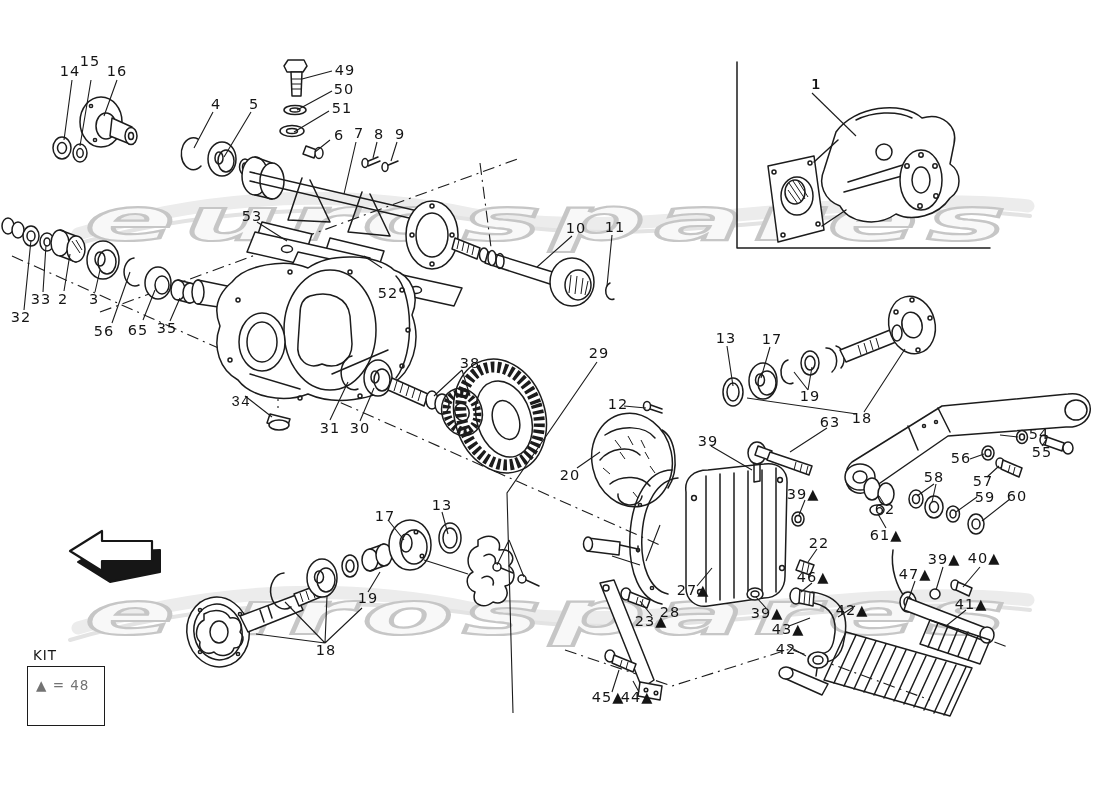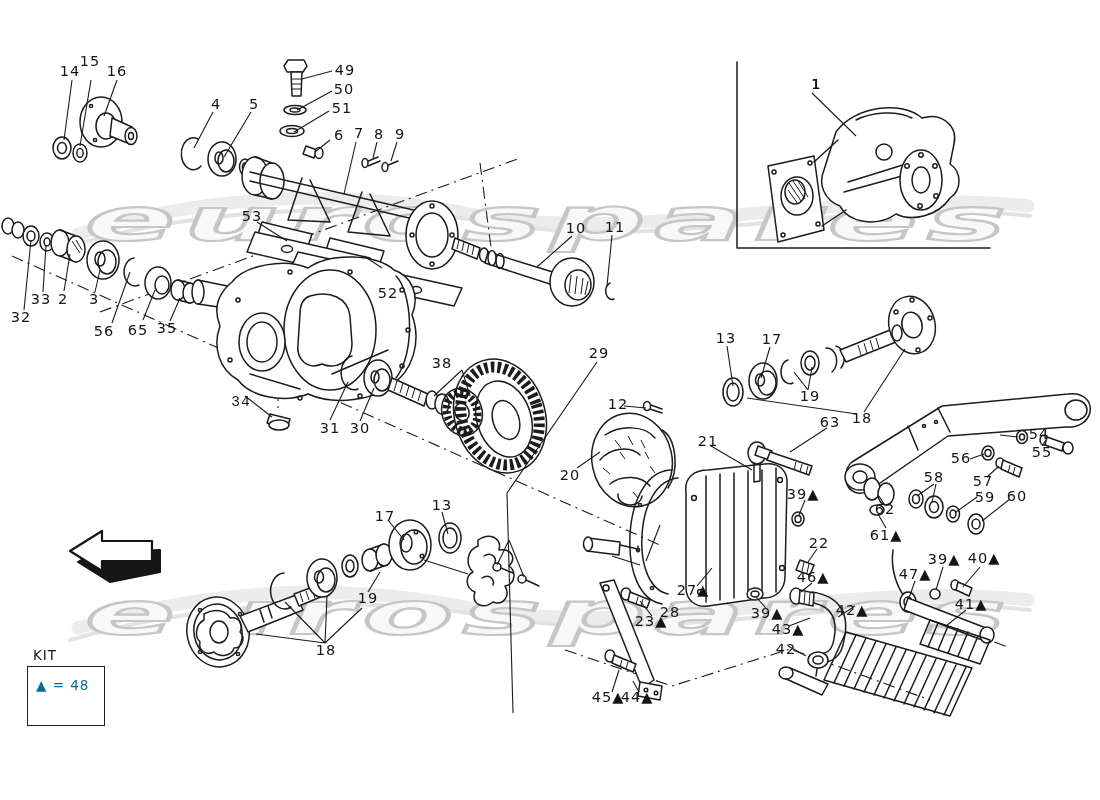--- a/index.html
+++ b/index.html
@@ -20,21 +20,21 @@
   .swoosh2{fill:none;stroke:#e3e3e3;stroke-width:4;stroke-linecap:round;}
   
   .labels{position:absolute;left:0;top:0;width:100%;height:100%;pointer-events:none;}
   .plabel{position:absolute;transform:translate(-50%,-50%);font-size:14.5px;color:#151515;
           letter-spacing:1px;white-space:nowrap;}
   .inset-label{position:absolute;transform:translate(-50%,-50%);font-size:14.5px;color:#151515;}
   
   .kitwrap{position:absolute;left:27px;top:647px;}
   .kit-title{font-size:13.5px;color:#151515;letter-spacing:1px;margin:0 0 3px 6px;}
   .kit-box{width:76px;height:58px;border:1.6px solid #1c1c1c;background:#fff;}
-  .kit-legend{font-size:13.5px;color:#0369a1;margin:10px 0 0 8px;letter-spacing:1px;}
+  .kit-legend{font-size:13.5px;color:#737373;margin:10px 0 0 8px;letter-spacing:1px;}
 </style>
 </head>
 <body>
 
 <div id="stage">
 
   <svg id="art" width="1100" height="800" viewBox="0 0 1100 800">
 
     <g>
       <path class="swoosh" d="M78,234 C210,194 340,188 470,214 C640,246 840,186 1028,206"></path>
@@ -448,29 +448,29 @@
       <span class="plabel" style="left: 21px; top: 317px;">32</span>
       <span class="plabel" style="left: 41px; top: 299px;">33</span>
       <span class="plabel" style="left: 63px; top: 299px;">2</span>
       <span class="plabel" style="left: 94px; top: 299px;">3</span>
       <span class="plabel" style="left: 104px; top: 331px;">56</span>
       <span class="plabel" style="left: 138px; top: 330px;">65</span>
       <span class="plabel" style="left: 167px; top: 328px;">35</span>
       <span class="plabel" style="left: 241px; top: 402px; font-family: Liberation Mono, monospace;">34</span>
       <span class="plabel" style="left: 330px; top: 428px;">31</span>
       <span class="plabel" style="left: 360px; top: 428px;">30</span>
-      <span class="plabel" style="left: 442px; top: 363px; text-align: right;">38</span>
+      <span class="plabel" style="left: 470px; top: 363px; text-align: right;">38</span>
       <span class="plabel" style="left: 599px; top: 353px;">29</span>
       <span class="plabel" style="left: 618px; top: 404px;">12</span>
       <span class="plabel" style="left: 570px; top: 475px;">20</span>
       <span class="plabel" style="left: 726px; top: 338px;">13</span>
       <span class="plabel" style="left: 772px; top: 339px;">17</span>
       <span class="plabel" style="left: 810px; top: 396px;">19</span>
       <span class="plabel" style="left: 862px; top: 418px;">18</span>
-      <span class="plabel" style="left: 708px; top: 441px;">21</span>
+      <span class="plabel" style="left: 708px; top: 441px;">39</span>
       <span class="plabel" style="left: 830px; top: 422px;">63</span>
       <span class="plabel" style="left: 1039px; top: 434px;">54</span>
       <span class="plabel" style="left: 1042px; top: 452px;">55</span>
       <span class="plabel" style="left: 961px; top: 458px;">56</span>
       <span class="plabel" style="left: 983px; top: 481px;">57</span>
       <span class="plabel" style="left: 934px; top: 477px;">58</span>
       <span class="plabel" style="left: 985px; top: 497px;">59</span>
       <span class="plabel" style="left: 1017px; top: 496px;">60</span>
       <span class="plabel" style="left: 885px; top: 509px;">62</span>
       <span class="plabel" style="left: 886px; top: 535px;">61▲</span>

